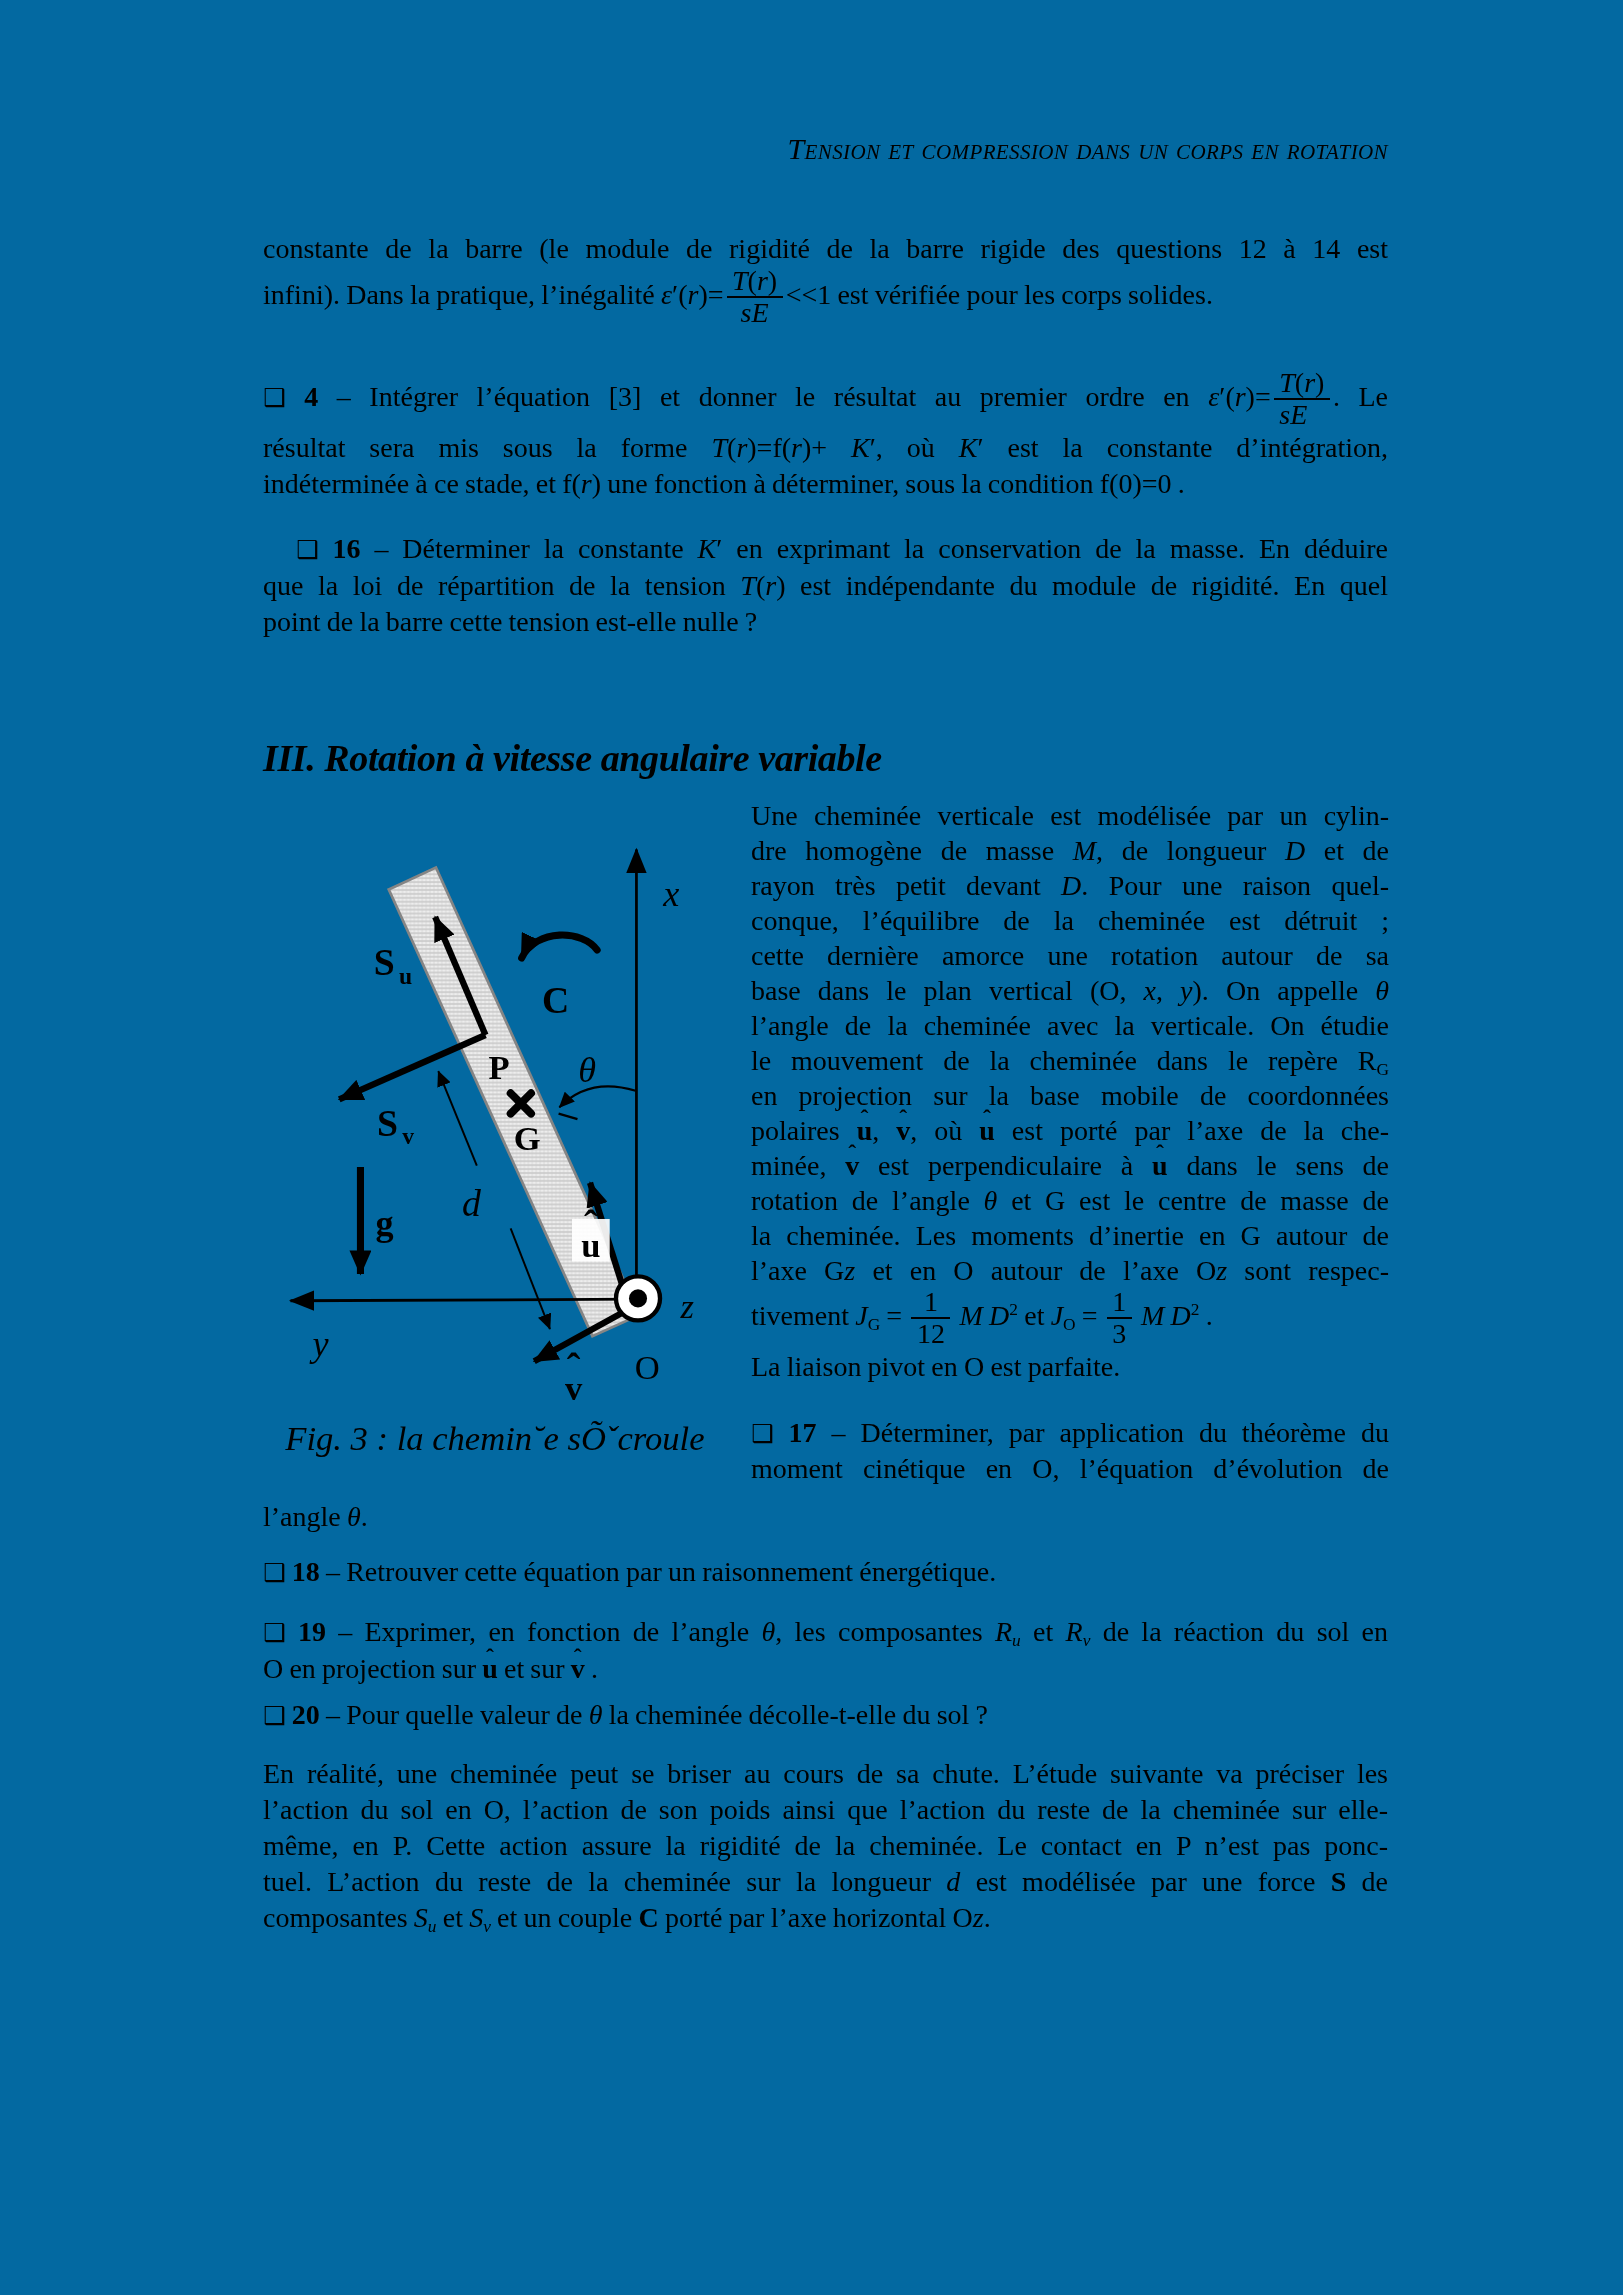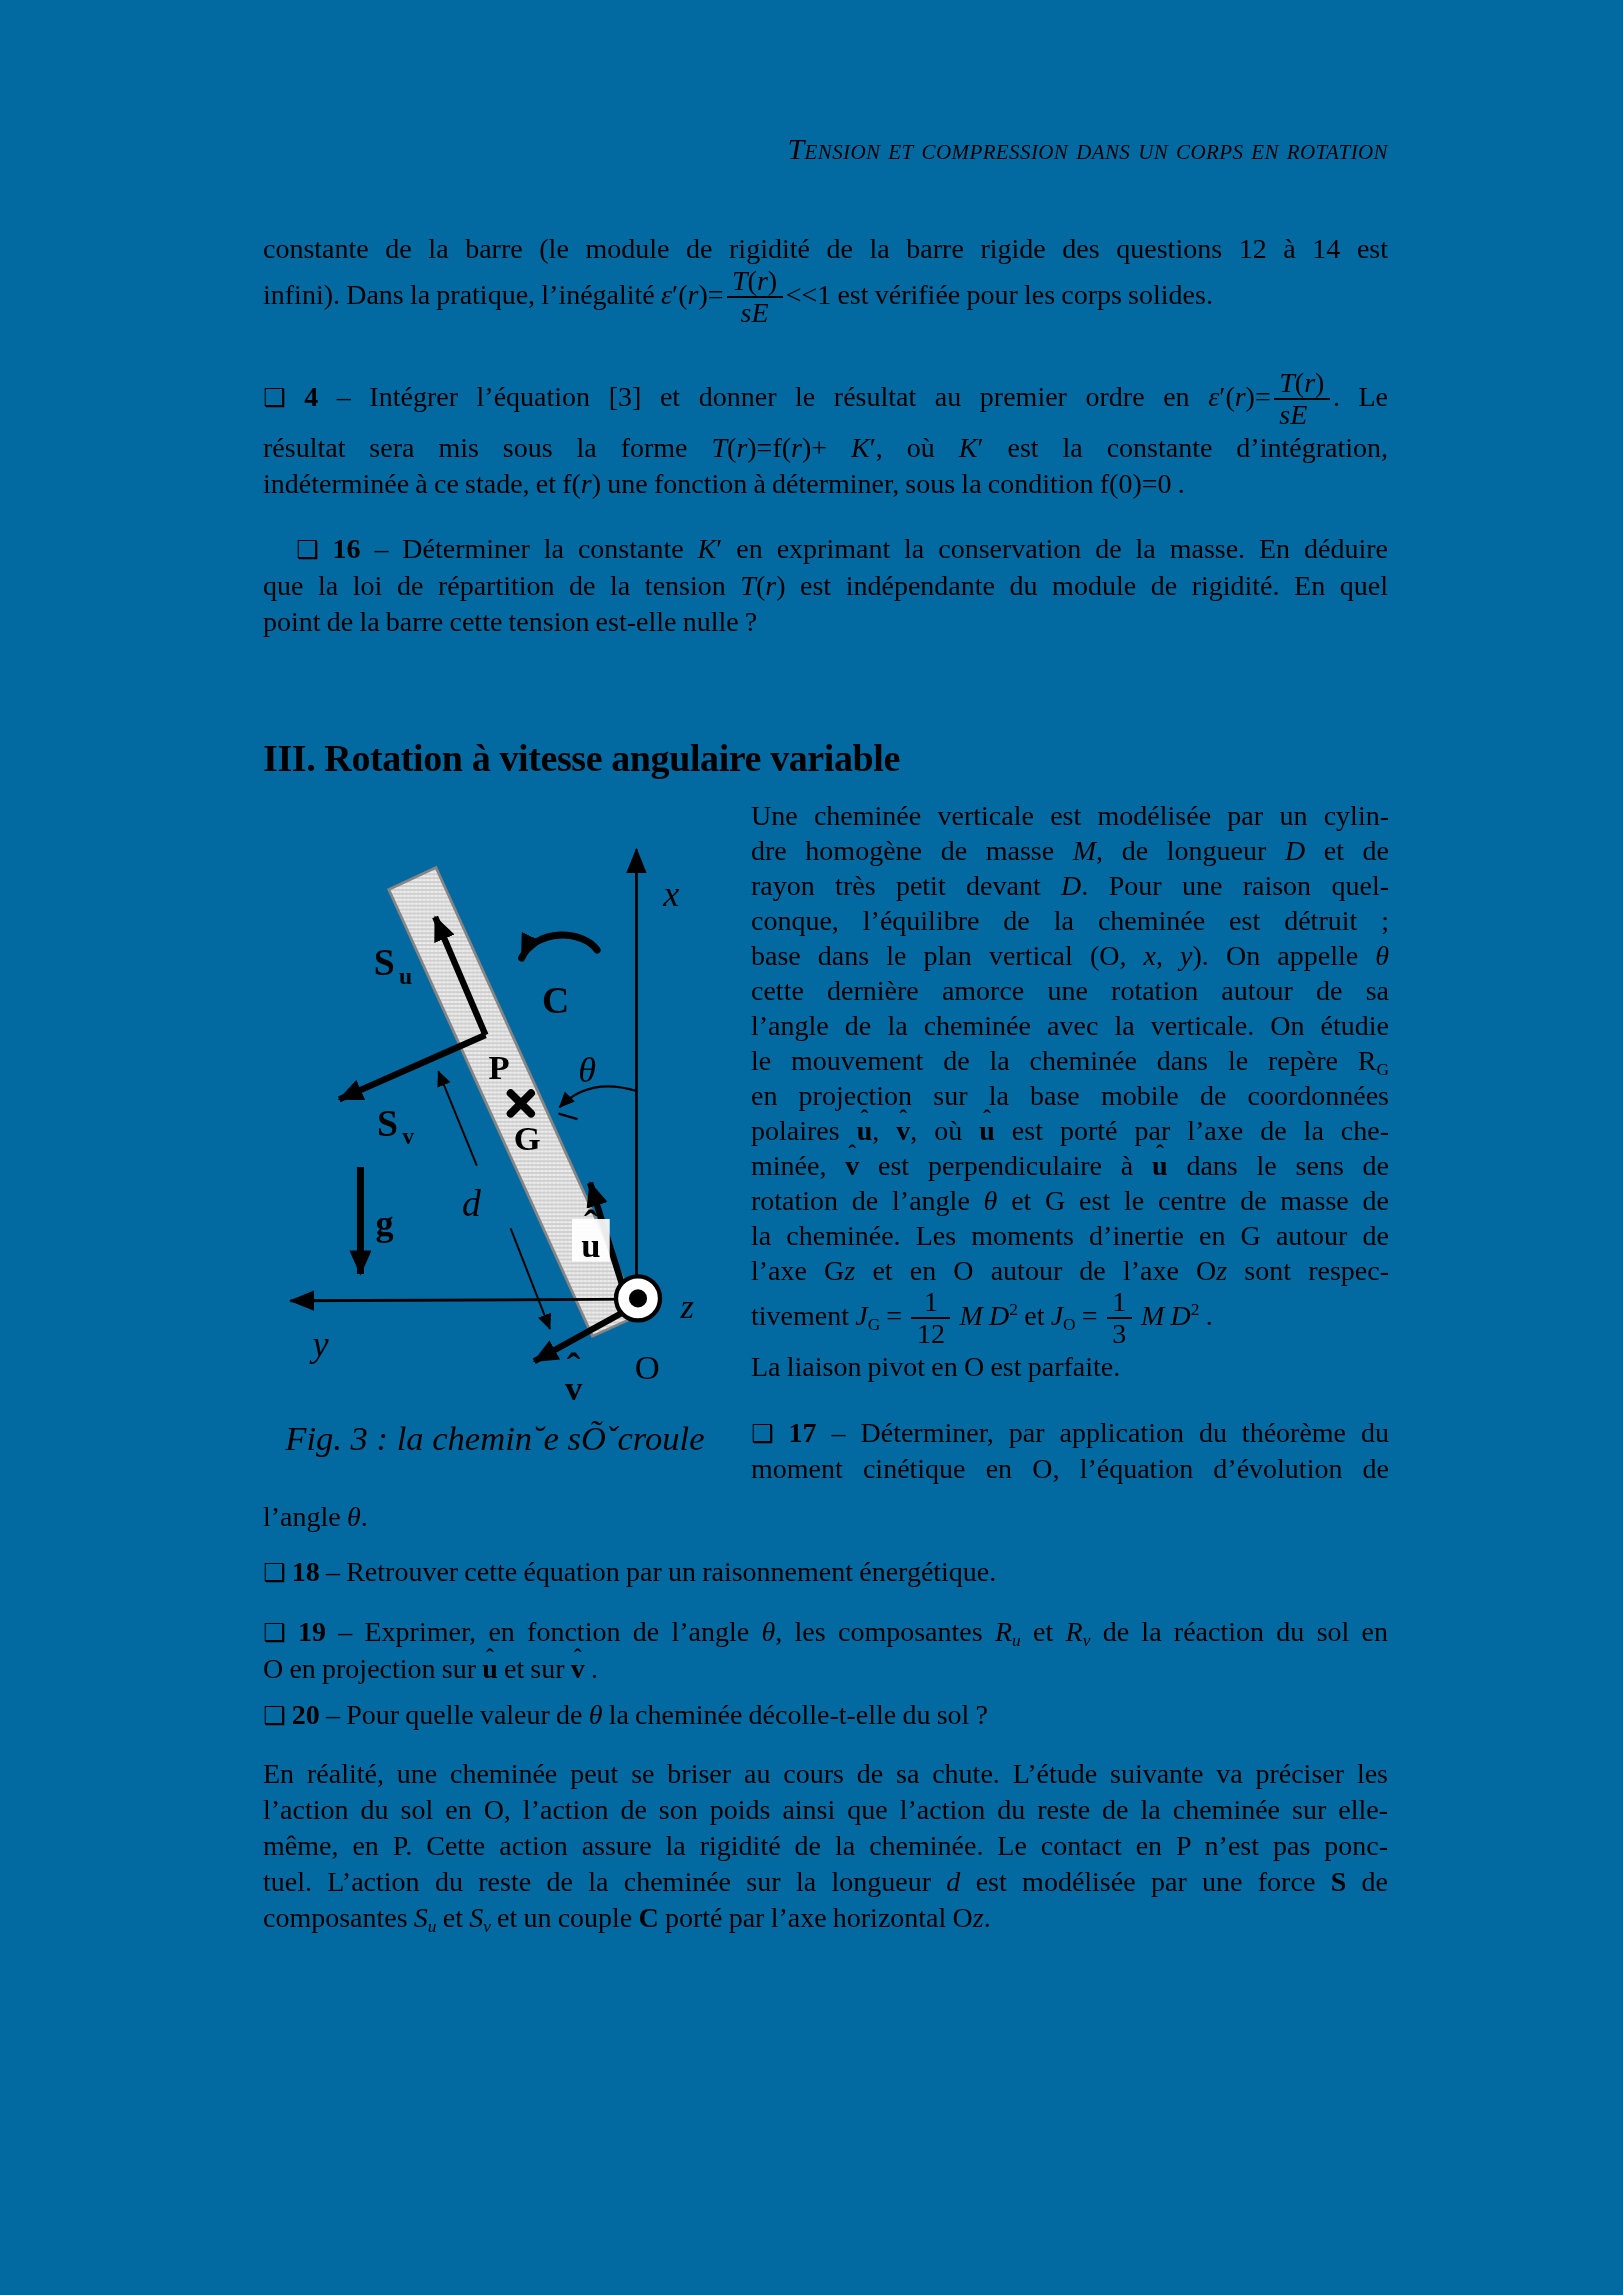--- a/index.html
+++ b/index.html
@@ -15,21 +15,21 @@
   sub{font-size:0.62em;vertical-align:-0.28em;line-height:0;}
   sup{font-size:0.62em;vertical-align:0.55em;line-height:0;}
   .qbox{font-family:"DejaVu Sans","Liberation Sans",sans-serif;font-size:0.9em;font-weight:bold;}
   .frac{display:inline-block;vertical-align:middle;text-align:center;line-height:1.02;margin:0 3px;}
   .fn{display:block;padding:0 5.5px 0.8px;}
   .fd{display:block;border-top:2.4px solid #000;padding:0.8px 5.5px 0;}
   .hat{position:relative;font-weight:bold;display:inline-block;font-style:normal;}
   .hm{position:absolute;left:50%;top:-0.5em;transform:translateX(-50%);font-size:0.85em;font-weight:bold;}
   .hdr{top:132px;font-size:30px;font-style:italic;font-variant:small-caps;letter-spacing:0.4px;
        left:263px;width:1125px;text-align:right;}
-  .h3{left:263px;top:736px;font-size:38px;font-weight:bold;letter-spacing:-0.4px;}
+  .h3{left:263px;top:736px;font-size:38px;font-weight:bold;font-style:italic;letter-spacing:-0.4px;}
   .figwrap{left:259px;top:829px;width:519px;height:629px;}
   svg text{font-family:"Liberation Serif",serif;}
   .svgit{font-style:italic;}
   .svgb{font-weight:bold;}
 </style>
 </head>
 <body>
 
 <div class="page">
 
@@ -126,22 +126,22 @@
 
       <text class="svgit" x="300" y="790" font-size="44" text-anchor="middle">Fig. 3 : la chemin˘e sÕˇcroule</text>
     </svg>
   </div>
 
   <div class="abs rc">
       <div class="tl jl">Une cheminée verticale est modélisée par un cylin-</div>
       <div class="tl jl">dre homogène de masse <i>M</i>, de longueur <i>D</i> et de</div>
       <div class="tl jl">rayon très petit devant <i>D</i>. Pour une raison quel-</div>
       <div class="tl jl">conque, l’équilibre de la cheminée est détruit ;</div>
+      <div class="tl jl">cette dernière amorce une rotation autour de sa</div>
       <div class="tl jl">base dans le plan vertical (O, <i>x</i>, <i>y</i>). On appelle <i>θ</i></div>
-      <div class="tl jl">cette dernière amorce une rotation autour de sa</div>
       <div class="tl jl">l’angle de la cheminée avec la verticale. On étudie</div>
       <div class="tl jl">le mouvement de la cheminée dans le repère R<sub>G</sub></div>
       <div class="tl jl">en projection sur la base mobile de coordonnées</div>
       <div class="tl jl">polaires <span class="hat"><span class="hm">ˆ</span>u</span>, <span class="hat"><span class="hm">ˆ</span>v</span>, où <span class="hat"><span class="hm">ˆ</span>u</span> est porté par l’axe de la che-</div>
       <div class="tl jl">minée, <span class="hat"><span class="hm">ˆ</span>v</span> est perpendiculaire à <span class="hat"><span class="hm">ˆ</span>u</span> dans le sens de</div>
       <div class="tl jl">rotation de l’angle <i>θ</i> et G est le centre de masse de</div>
       <div class="tl jl">la cheminée. Les moments d’inertie en G autour de</div>
       <div class="tl jl">l’axe G<i>z</i> et en O autour de l’axe O<i>z</i> sont respec-</div>
       <div class="tl">tivement <i>J</i><sub>G</sub> = <span class="frac"><span class="fn">1</span><span class="fd">12</span></span> <i>M D</i><sup>2</sup> et <i>J</i><sub>O</sub> = <span class="frac"><span class="fn">1</span><span class="fd">3</span></span> <i>M D</i><sup>2</sup> .</div>
       <div class="tl">La liaison pivot en O est parfaite.</div>

